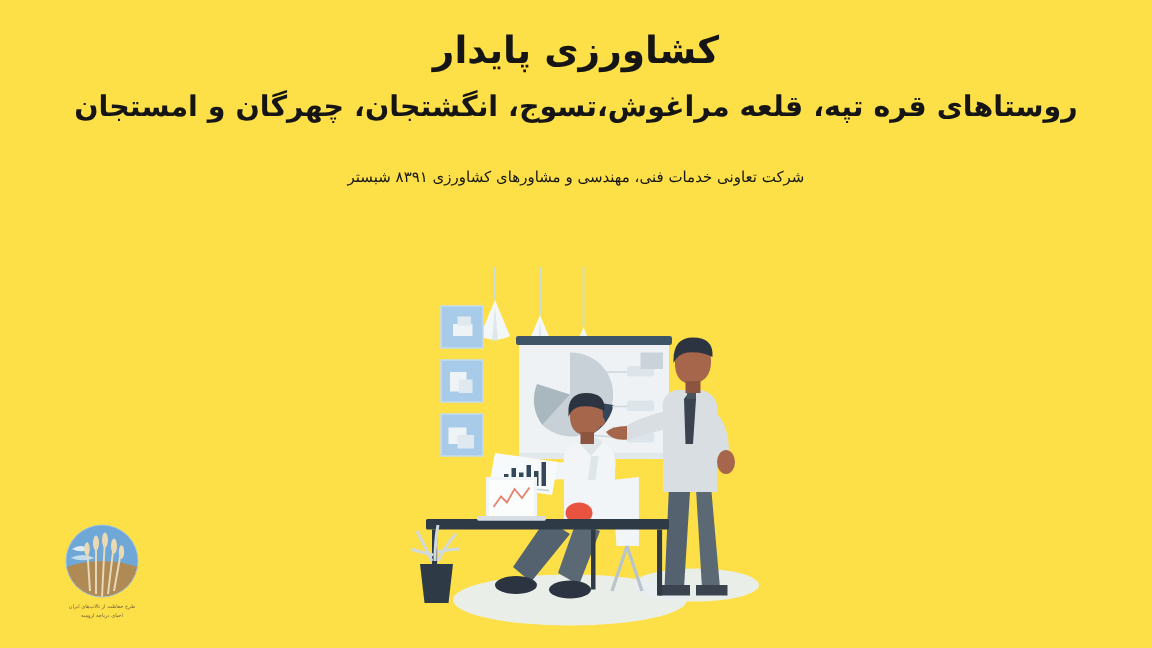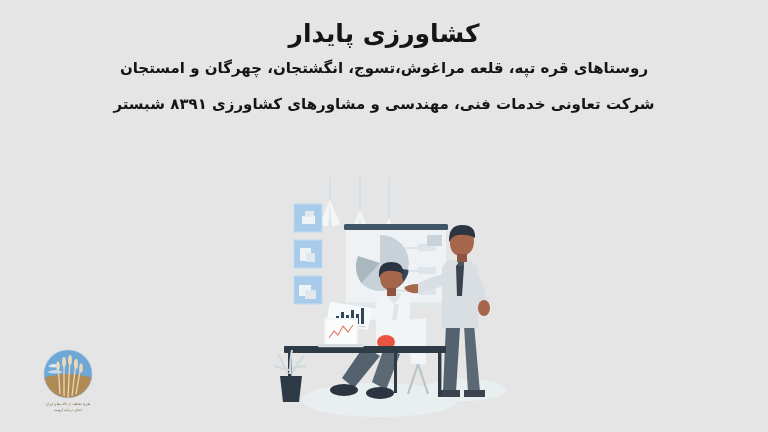--- a/index.html
+++ b/index.html
@@ -11,21 +11,21 @@
     height: 432px;
     overflow: hidden;
     background: #9cc3e6;
     font-family: "DejaVu Sans", "Liberation Sans", sans-serif;
   }
 
   #poster {
     position: relative;
     width: 768px;
     height: 432px;
-    background: #e5e5e5;
+    background: #fde047;
     overflow: hidden;
   }
 
   
   .heading-block {
     position: absolute;
     top: 0;
     left: 0;
     width: 768px;
     text-align: center;
@@ -44,30 +44,30 @@
     margin: 0;
     padding-top: 9px;
     font-size: 14.2px;
     font-weight: bold;
     color: #151515;
     line-height: 1.3;
   }
   .t-sub2 {
     margin: 0;
     padding-top: 10px;
-    font-size: 15px;
+    font-size: 19px;
     font-weight: bold;
     color: #151515;
     line-height: 1.3;
   }
   .t-sub3 {
-    margin: 0;
+    margin: 12px;
     padding-top: 16px;
-    font-size: 15px;
-    font-weight: bold;
+    font-size: 10px;
+    font-weight: normal;
     color: #151515;
     line-height: 1.3;
   }
 
   
   .illustration {
     position: absolute;
     left: 268px;
     top: 178px;
     width: 256px;

